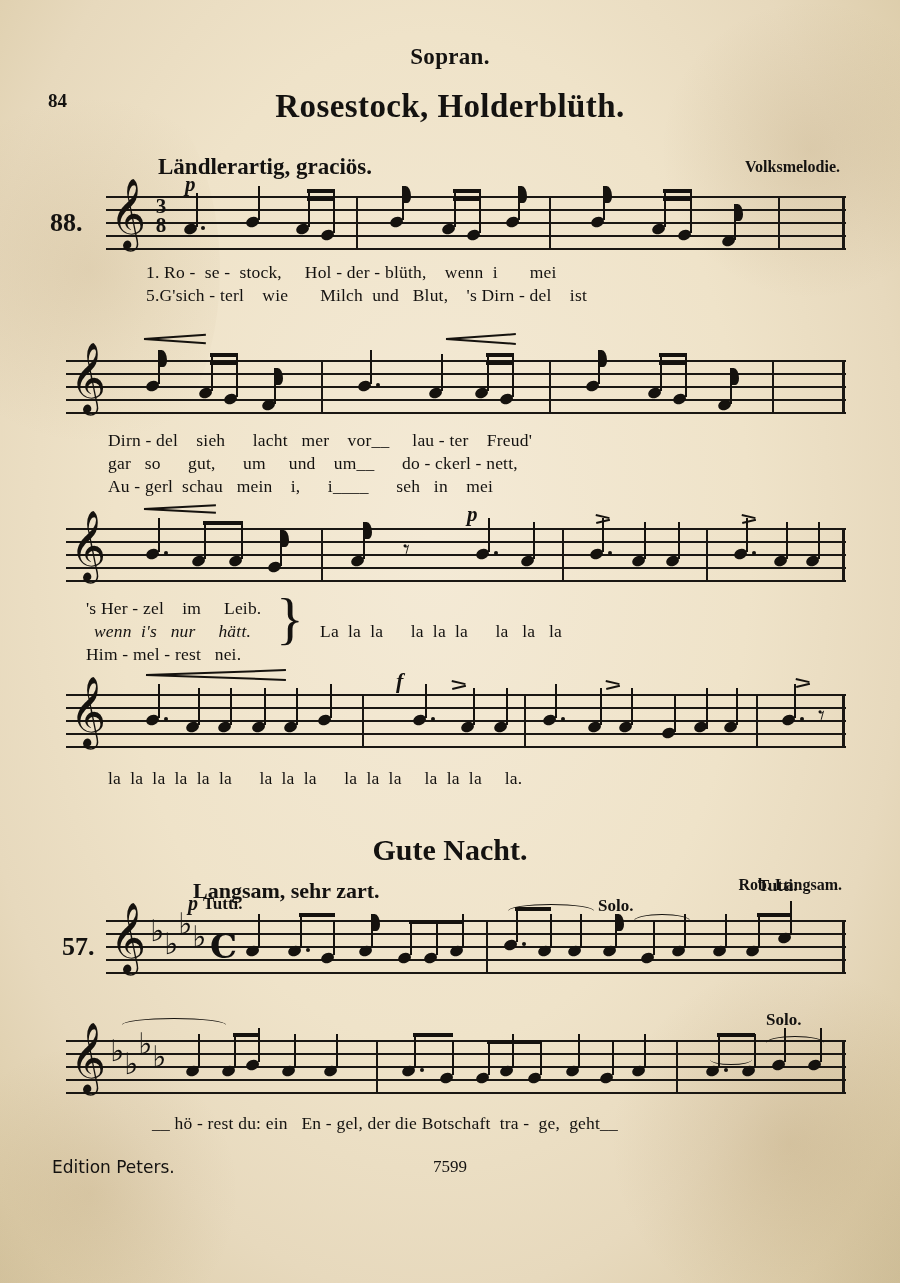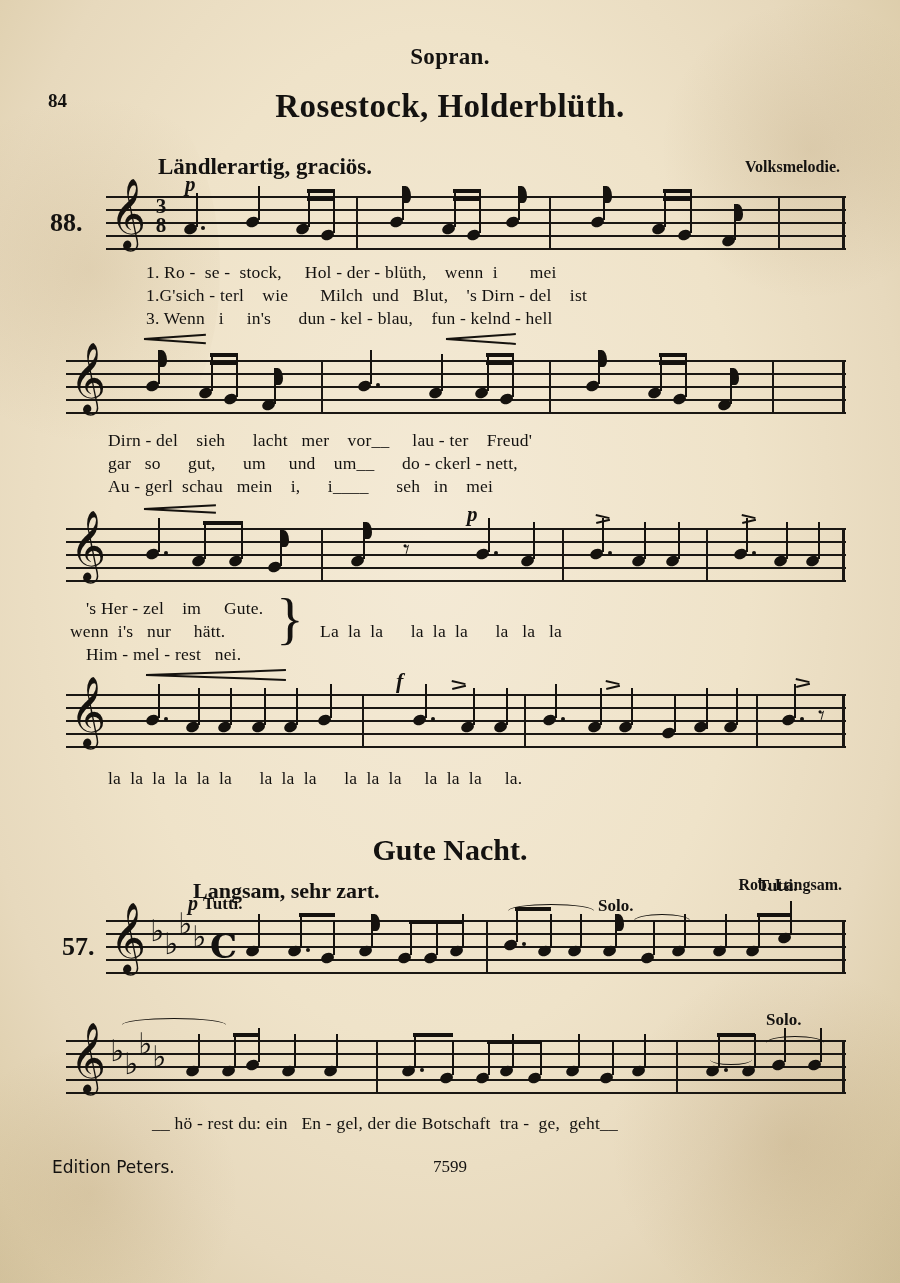--- a/index.html
+++ b/index.html
@@ -145,22 +145,21 @@
     <div class="beam" style="left:557px;top:-7px;width:29px;"></div>
     <div class="beam" style="left:557px;top:1px;width:29px;"></div>
     <div class="nh" style="left:616px;top:40px;"></div>
       <div class="stem" style="left:628px;top:8px;height:36px;"></div>
     <div class="flag" style="left:628px;top:8px;"></div>
     <div class="barline" style="left:672px;top:0px;height:54px;"></div>
     <div class="barend" style="left:736px;top:0px;height:54px;"></div>
   </div>
 
   <div class="lyric" style="left:146px;top:262px;">1. Ro -  se -  stock,     Hol - der - blüth,    wenn  i       mei</div>
-  <div class="lyric" style="left:146px;top:285px;">1.G'sich - terl    wie       Milch  und   Blut,    's Dirn - del    ist</div>
-  <div class="lyric" style="left:146px;top:308px;">3. Wenn   i     in's      dun - kel - blau,    fun - kelnd - hell</div>
+  <div class="lyric" style="left:146px;top:285px;">5.G'sich - terl    wie       Milch  und   Blut,    's Dirn - del    ist</div>
 
   <div class="system" style="left:66px;top:360px;width:780px;height:66px;">
     <div class="staff" style="width:780px;height:58px;">
       <div class="ln" style="top:0px;width:780px;"></div>
       <div class="ln" style="top:13px;width:780px;"></div>
       <div class="ln" style="top:26px;width:780px;"></div>
       <div class="ln" style="top:39px;width:780px;"></div>
       <div class="ln" style="top:52px;width:780px;"></div>
     </div>
     <div class="clef" style="left:4px;top:-14px;">𝄞</div>
@@ -279,22 +278,22 @@
     <div class="nh" style="left:668px;top:21px;"></div>
       <div class="dot" style="left:686px;top:23px;"></div>
     <div class="stem" style="left:680px;top:-10px;height:34px;"></div>
     <div class="nh" style="left:708px;top:28px;"></div>
       <div class="stem" style="left:720px;top:-6px;height:37px;"></div>
     <div class="nh" style="left:740px;top:28px;"></div>
       <div class="stem" style="left:752px;top:-6px;height:37px;"></div>
     <div class="barend" style="left:776px;top:0px;height:54px;"></div>
   </div>
 
-  <div class="lyric" style="left:86px;top:598px;">'s Her - zel    im     Gute.</div>
-  <div class="lyric" style="left:70px;top:621px;">wenn  i's   nur     hätt.</div>
+  <div class="lyric" style="left:86px;top:598px;">'s Her - zel    im     Leib.</div>
+  <div class="lyric" style="left:94px;top:621px;font-style:italic;">wenn  i's   nur     hätt.</div>
   <div class="lyric" style="left:86px;top:644px;">Him - mel - rest   nei.</div>
   <div class="brace" style="left:276px;top:590px;">}</div>
   <div class="lyric" style="left:320px;top:621px;">La  la  la      la  la  la      la   la   la</div>
 
   <div class="system" style="left:66px;top:694px;width:780px;height:66px;">
     <div class="staff" style="width:780px;height:58px;">
       <div class="ln" style="top:0px;width:780px;"></div>
       <div class="ln" style="top:13px;width:780px;"></div>
       <div class="ln" style="top:26px;width:780px;"></div>
       <div class="ln" style="top:39px;width:780px;"></div>

